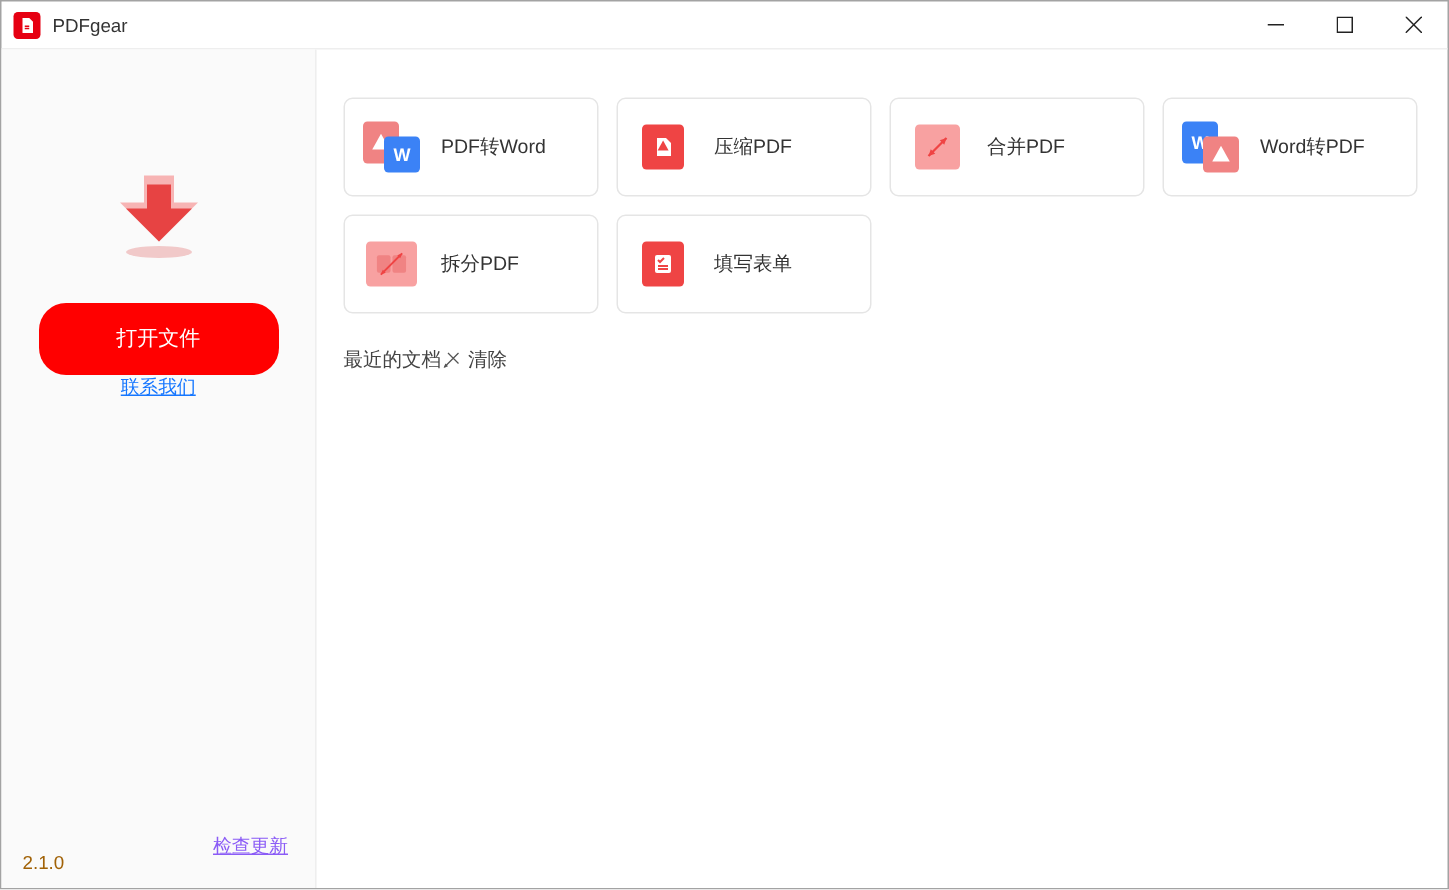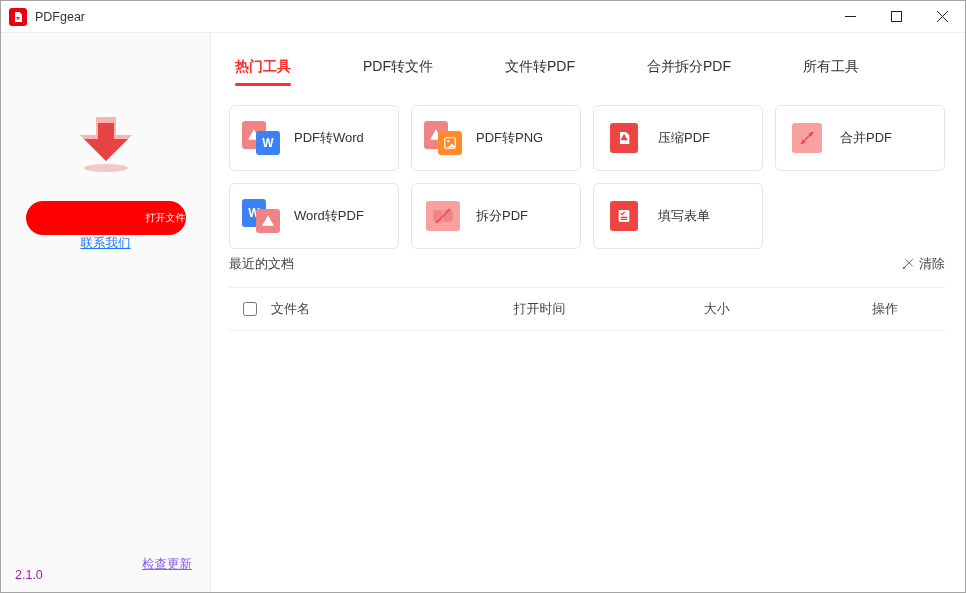--- a/index.html
+++ b/index.html
@@ -12,39 +12,39 @@
   .titlebar .app-icon svg { width: 12px; height: 12px; }
   .titlebar .title { font-size: 12.5px; color: #333; }
   .titlebar .win-controls { margin-left: auto; display: flex; height: 100%; }
   .titlebar .win-btn { width: 46px; height: 100%; display:flex; align-items:center; justify-content:center; }
   .titlebar .win-btn svg { width: 11px; height: 11px; stroke:#222; stroke-width:1; fill:none; }
 
   
   .body { flex: 1; display: flex; min-height: 0; }
   .sidebar { width: 210px; background: #fafafa; border-right: 1px solid #eee; display:flex; flex-direction:column; align-items:center; position:relative; }
   .sidebar .drop-icon { margin-top: 80px; margin-bottom: 24px; }
-  .sidebar .open-btn { width: 160px; height: 34px; border-radius: 18px; background: #ff0000; color: #fff; font-size: 10px; display:flex; align-items:center; justify-content:flex-end; cursor:pointer; }
+  .sidebar .open-btn { width: 160px; height: 48px; border-radius: 18px; background: #ff0000; color: #fff; font-size: 14px; display:flex; align-items:center; justify-content:center; cursor:pointer; }
   .sidebar .contact { font-size: 12.5px; color: #1677ff; text-decoration: underline; cursor:pointer; }
   .sidebar .bottom { position:absolute; bottom:10px; left:0; right:0; display:flex; justify-content:space-between; padding: 0 18px 0 14px; font-size:12.5px; }
-  .sidebar .version { color:#a21caf;margin-top:12px; }
+  .sidebar .version { color:#a16207;margin-top:12px; }
   .sidebar .check-update { color:#8b5cf6; text-decoration: underline; cursor:pointer; }
 
   .main { flex:1; padding: 14px 20px 10px 18px; display:flex; flex-direction:column; min-width:0; }
 
   .tabs { display:flex; gap: 72px; padding-left: 6px; height: 40px; align-items:center; }
   .tabs .tab { font-size: 14px; color:#333; position:relative; cursor:pointer; }
   .tabs .tab.active { color:#ff2d2d; font-weight: 600; }
   .tabs .tab.active::after { content:""; position:absolute; left:0; right:0; bottom:-10px; height:3px; background:#ff2d2d; border-radius:2px; }
 
   .tool-grid { display:grid; grid-template-columns: repeat(4, 1fr); gap: 12px; margin-top: 18px; }
   .tool-card { border:1px solid #e5e5e5; border-radius:6px; height:66px; display:flex; align-items:center; padding-left:12px; gap:14px; cursor:pointer; background:#fff; }
   .tool-card .ic { width: 38px; height: 34px; position: relative; flex-shrink:0; }
   .tool-card .lbl { font-size: 13px; color:#333; }
 
-  .recent-head { margin-top: 6px; display:flex; align-items:center; gap:0; font-size:13px; color:#444;justify-content:space-between; }
+  .recent-head { margin-top: 22px; display:flex; align-items:center; gap:0; font-size:13px; color:#444; }
   .recent-head .clear { display:flex; align-items:center; gap:4px; cursor:pointer; color:#444; }
   .recent-head svg { width:14px; height:14px; }
 
   .table-head { margin-top: 14px; border-top:1px solid #eee; border-bottom:1px solid #eee; height:44px; display:flex; align-items:center; font-size:13px; color:#444; }
   .table-head .chk { width:42px; display:flex; justify-content:center; }
   .table-head .chk input { width:14px; height:14px; }
   .table-head .col-name { flex: 1.4; }
   .table-head .col-time { flex: 1.1; }
   .table-head .col-size { flex: 0.7; }
   .table-head .col-op   { width: 120px; text-align:center; }
@@ -114,61 +114,37 @@
       </div>
       <a class="contact">联系我们</a>
       <div class="bottom">
         <span class="version">2.1.0</span>
         <a class="check-update">检查更新</a>
       </div>
     </div>
 
     <div class="main">
 
-      <div class="tabs">
-        <div class="tab active">热门工具</div>
-        <div class="tab">PDF转文件</div>
-        <div class="tab">文件转PDF</div>
-        <div class="tab">合并拆分PDF</div>
-        <div class="tab">所有工具</div>
-      </div>
 
       <div class="tool-grid">
 
         <div class="tool-card">
           <div class="ic">
             <div class="layer pdf" style="left:0;top:0;width:24px;height:28px;">
                 <svg viewBox="0 0 24 24">
                   <path d="M12 2l10 18H2z"></path>
                 </svg>
               </div>
             <div class="layer word" style="left:14px;top:10px;width:24px;height:24px;">
                 <span>W</span>
               </div>
           </div>
           <span class="lbl">PDF转Word</span>
         </div>
 
-        <div class="tool-card">
-          <div class="ic">
-            <div class="layer pdf" style="left:0;top:0;width:24px;height:28px;">
-                <svg viewBox="0 0 24 24">
-                  <path d="M12 2l10 18H2z"></path>
-                </svg>
-              </div>
-            <div class="layer img" style="left:14px;top:10px;width:24px;height:24px;">
-                <svg viewBox="0 0 24 24">
-                  <rect x="3" y="3" width="18" height="18" rx="2" fill="none" stroke="#fff" stroke-width="2"></rect>
-                  <circle cx="9" cy="9" r="2"></circle>
-                  <path d="M21 19l-6-6-8 8"></path>
-                </svg>
-              </div>
-          </div>
-          <span class="lbl">PDF转PNG</span>
-        </div>
 
         <div class="tool-card">
           <div class="ic">
             <div class="layer compress" style="left:4px;top:2px;width:28px;height:30px;">
               <svg viewBox="0 0 24 24">
                   <path d="M6 3h9l5 5v13H6z" fill="#fff"></path>
                   <path d="M12 2l10 18H2z" fill="#ef4444" transform="scale(0.55) translate(10 8)"></path>
                 </svg>
             </div>
           </div>
@@ -238,25 +214,16 @@
         <span>最近的文档</span>
         <span class="clear">
           <svg viewBox="0 0 24 24">
               <path d="M4 20l16-16M8 4l12 12" stroke="#555" stroke-width="1.5" fill="none"></path>
               <path d="M3 21l5-2-3-3z" fill="#555"></path>
             </svg>
           <span>清除</span>
         </span>
       </div>
 
-      <div class="table-head">
-        <div class="chk">
-            <input type="checkbox" style="">
-          </div>
-        <div class="col-name">文件名</div>
-        <div class="col-time">打开时间</div>
-        <div class="col-size">大小</div>
-        <div class="col-op">操作</div>
-      </div>
 
     </div>
   </div>
 </div>
 
 </body></html>

